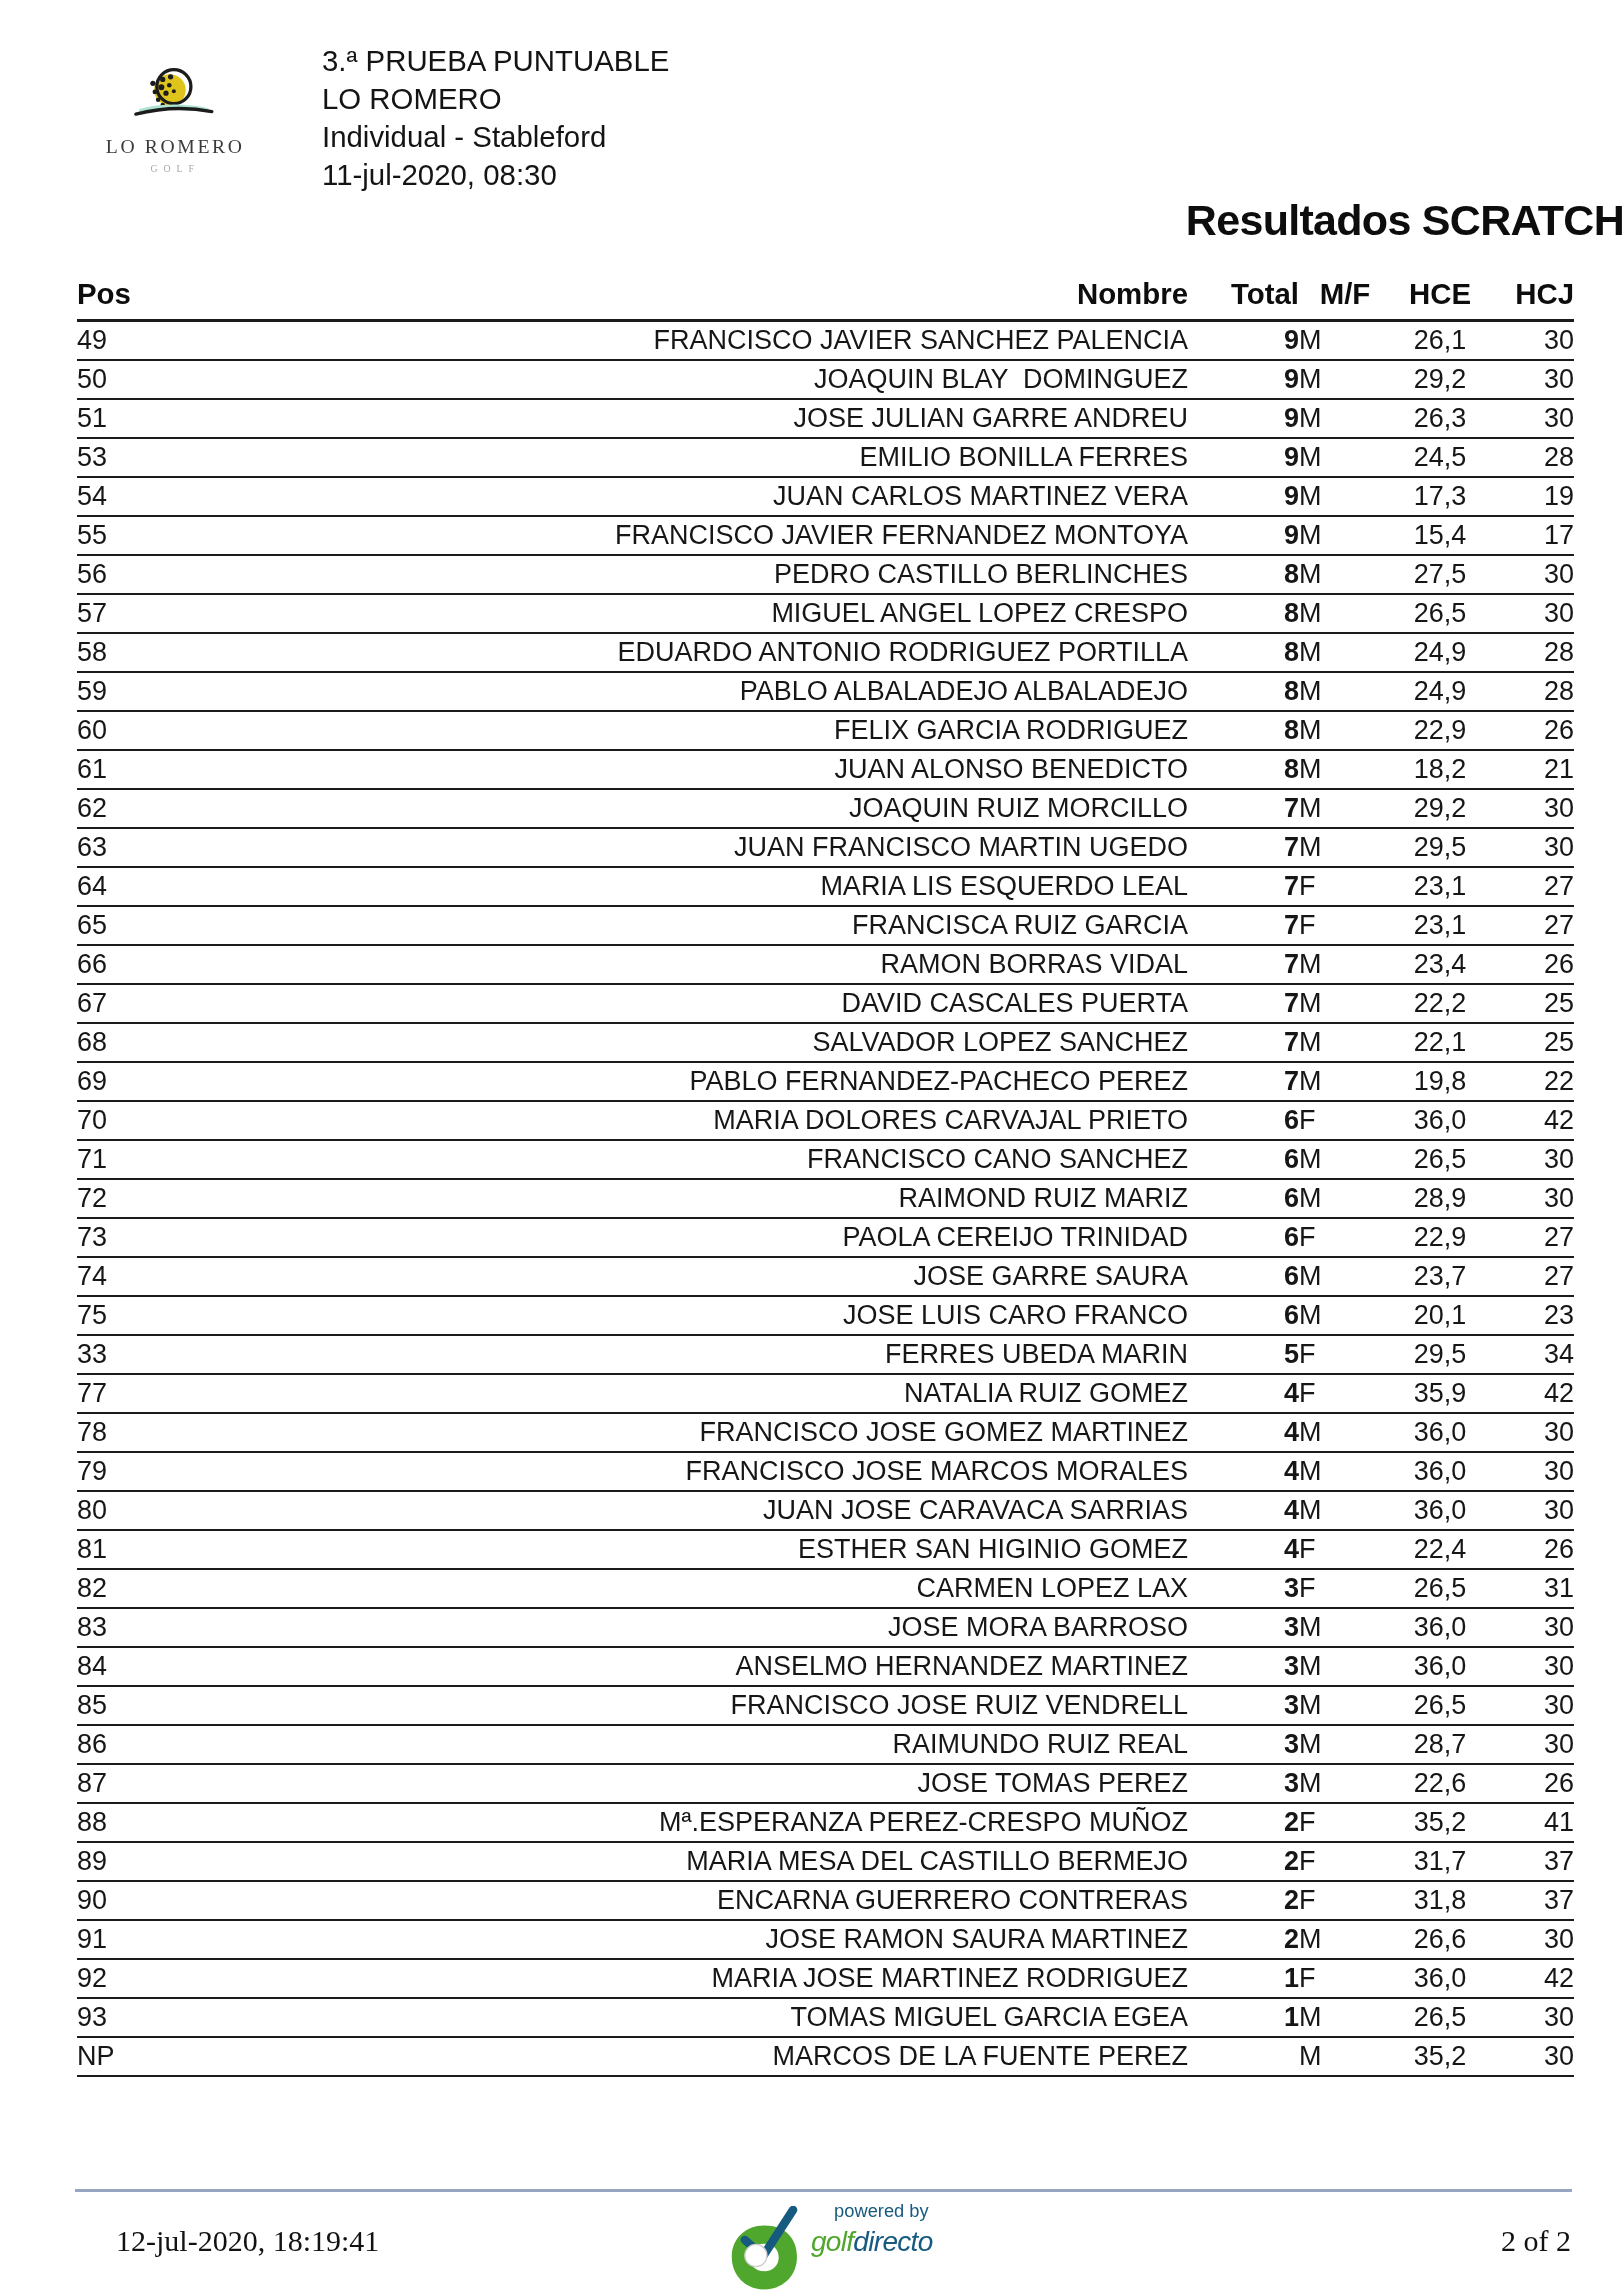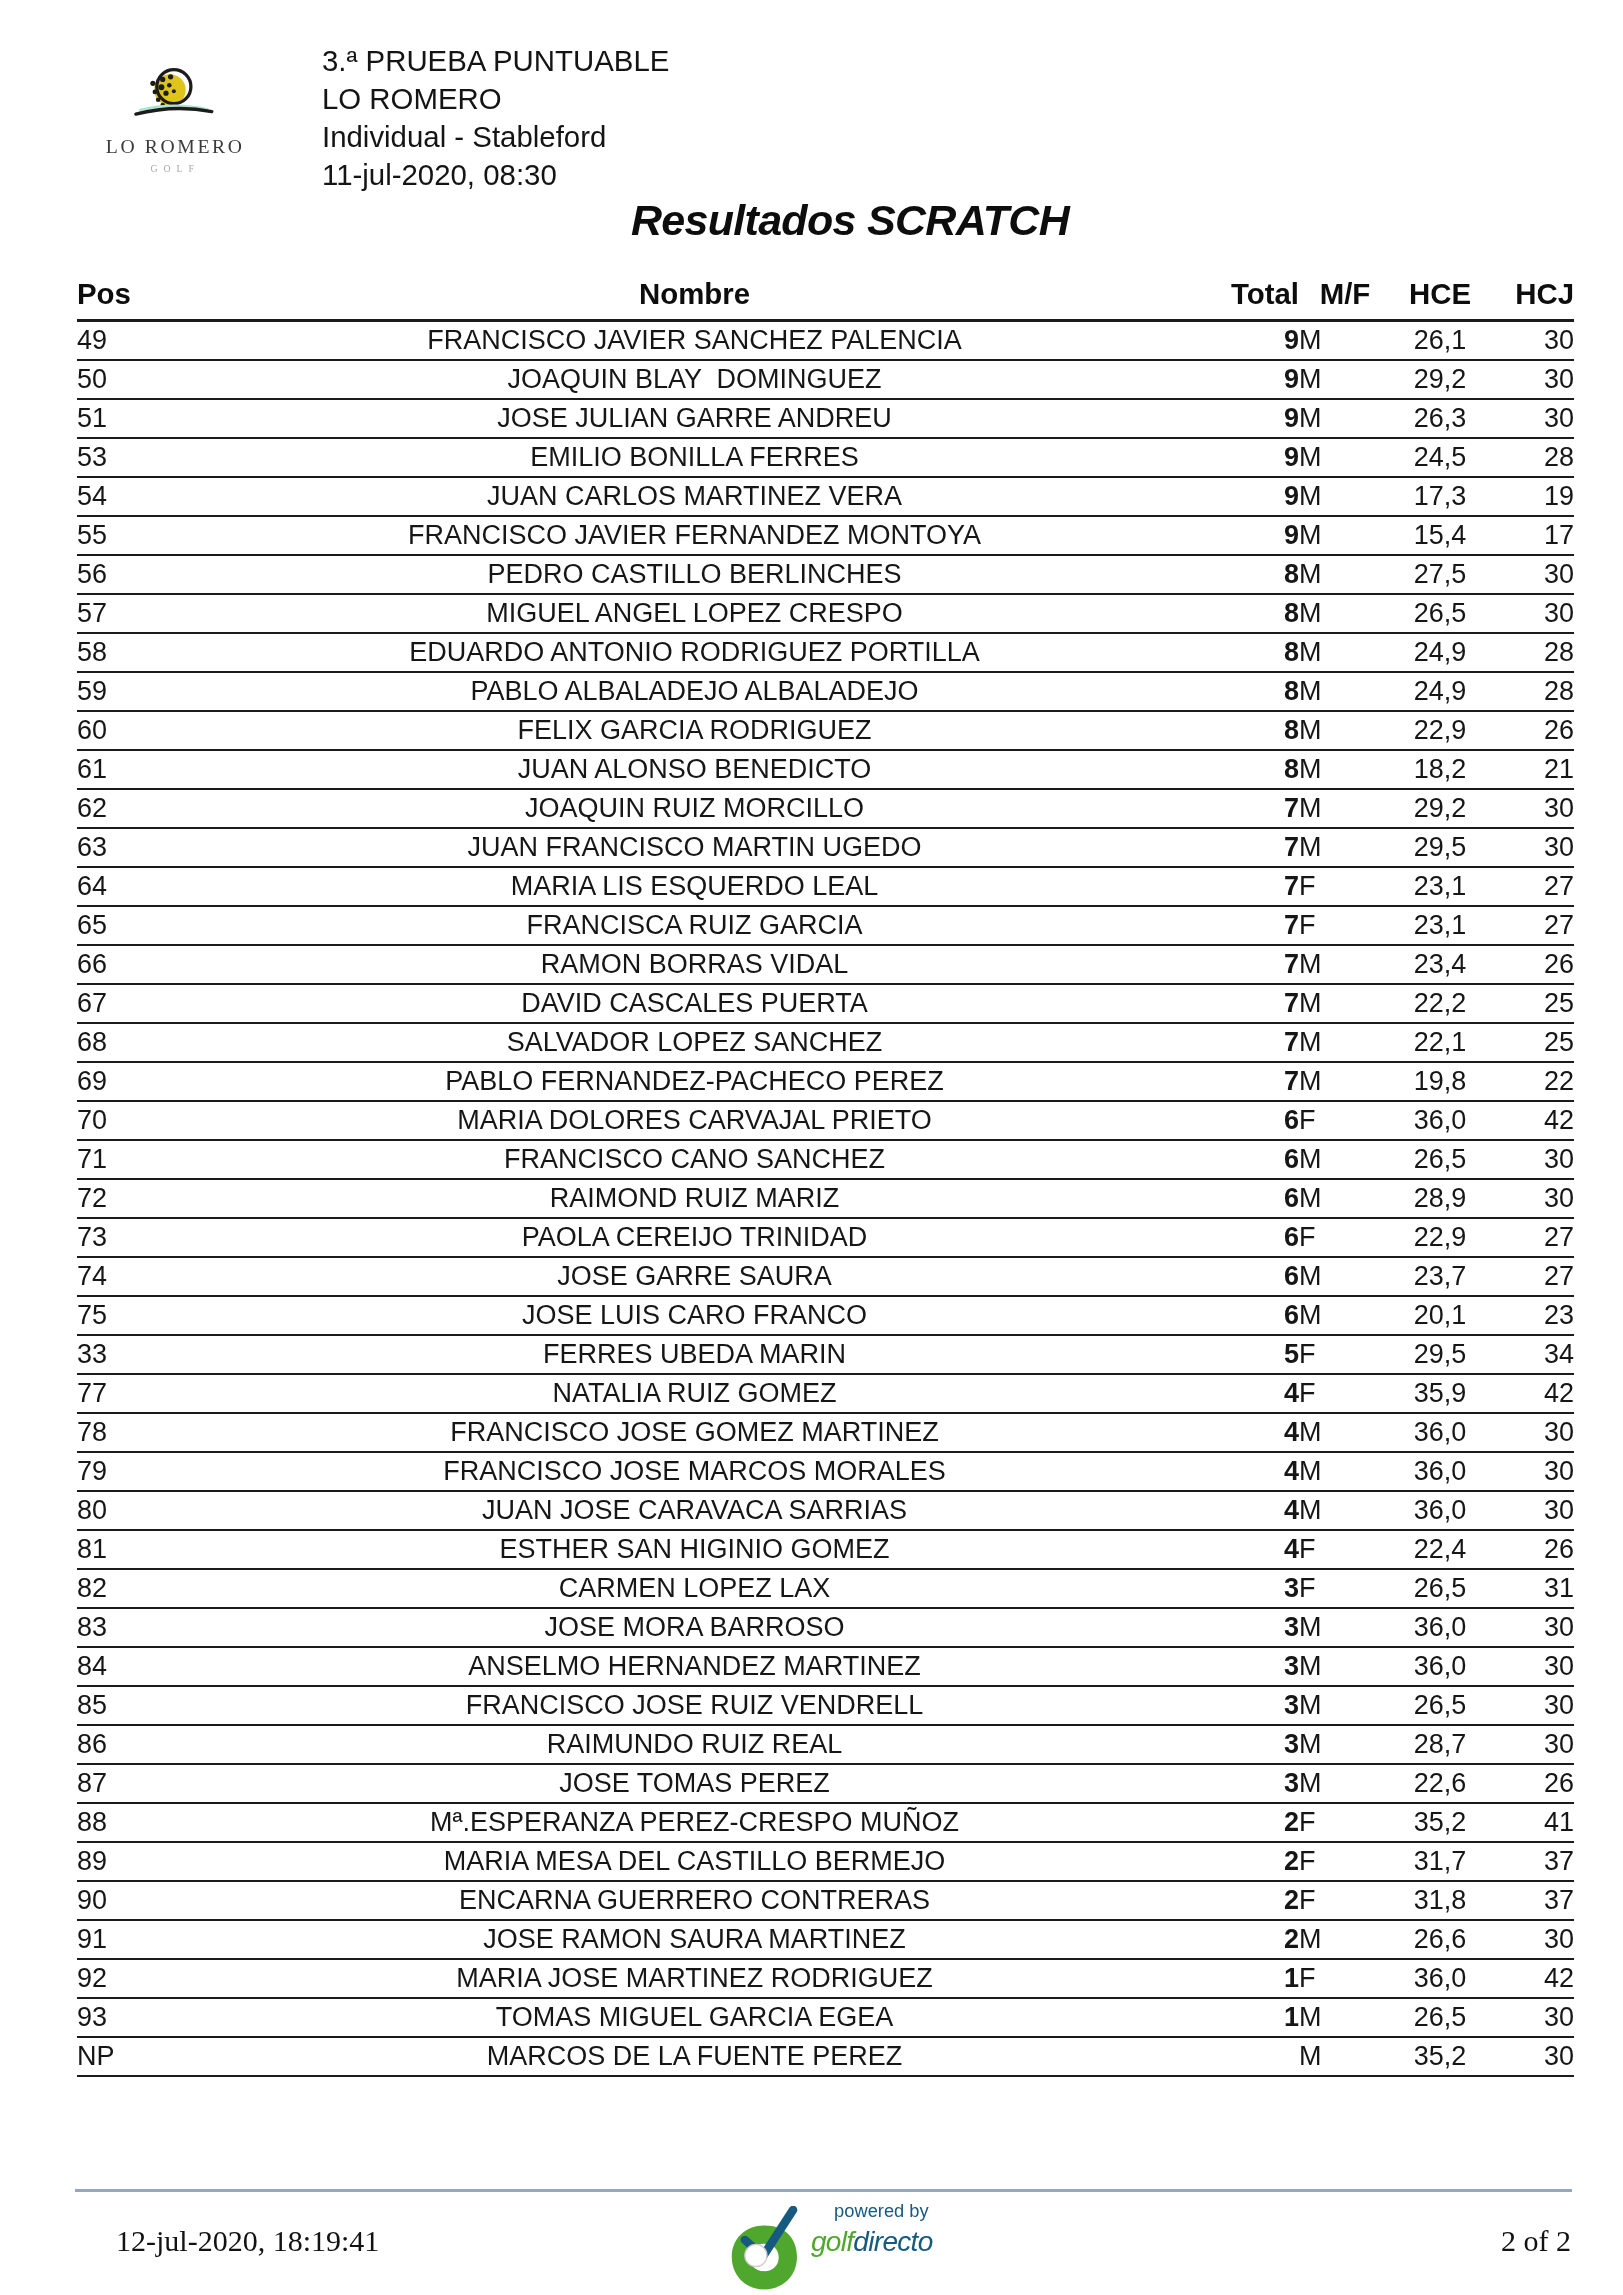--- a/index.html
+++ b/index.html
@@ -14,42 +14,42 @@
   }
   
   .lr-logo{position:absolute;left:105px;top:65px;width:141px;height:118px;}
   .event-info{
     position:absolute;left:322px;top:42px;
     font-size:29.4px;line-height:38px;color:#141414;
     letter-spacing:0;
   }
   .doc-title{
     position:absolute;top:196px;left:76px;width:1548px;
-    text-align:center;
-    font-size:43px;font-weight:bold;font-style:italic;
+    text-align:right;
+    font-size:43px;font-weight:bold;
     color:#0d0d0d;letter-spacing:-0.7px;
   }
   
   .results{
     position:absolute;left:77px;top:277px;width:1497px;
     border-collapse:collapse;table-layout:fixed;
   }
   .results th{
     font-size:29.4px;font-weight:bold;color:#0d0d0d;
     padding:0 0 7.9px 0;border-bottom:3.3px solid #1b1b1b;
     vertical-align:bottom;
   }
   .results td{
     font-size:27px;color:#161616;
     height:37px;padding:0;
     border-bottom:2px solid #1b1b1b;
     vertical-align:middle;
   }
   .c-pos   {width:88px;text-align:left;margin-top:24px;}
-  .c-nombre{text-align:center;padding-left:36px !important;white-space:pre;overflow:hidden;}
+  .c-nombre{text-align:right;padding-left:36px !important;white-space:pre;overflow:hidden;}
   .c-total {width:111px;text-align:right;font-weight:bold;}
   .c-mf    {width:92px;}
   .c-hce   {width:98px;text-align:center;}
   .c-hcj   {width:85px;text-align:right;}
   th.c-nombre{padding-left:36px;}
   
   .footer-rule{
     position:absolute;left:75px;top:2189px;width:1497px;height:2.6px;
     background:#96a5c2;
   }

